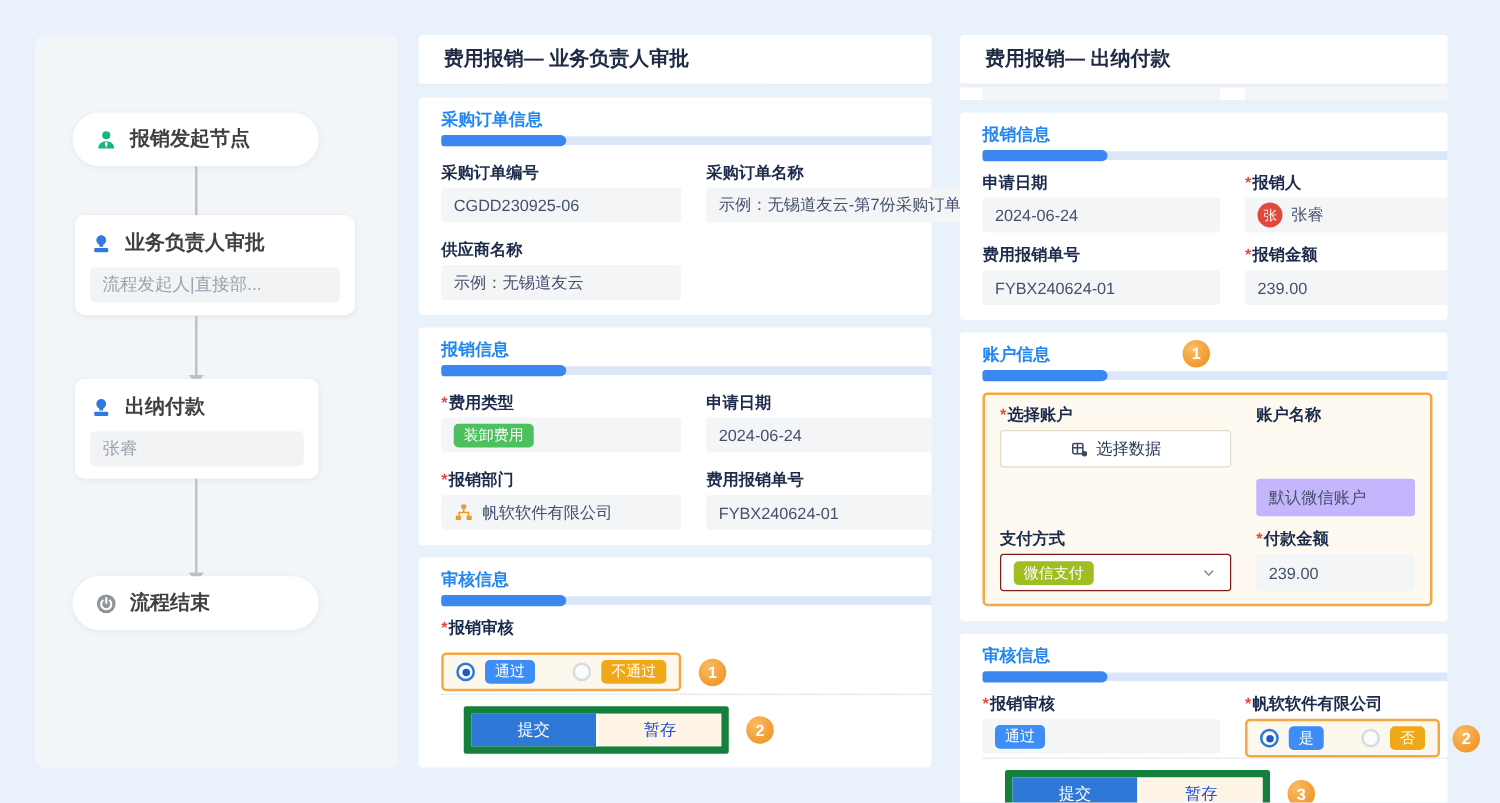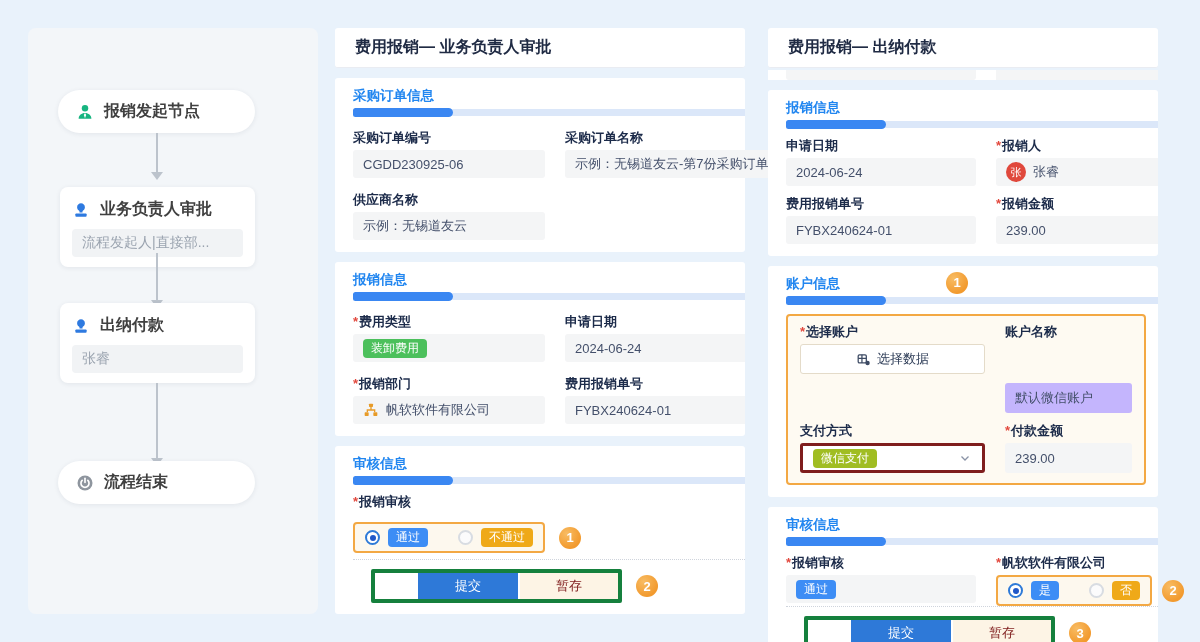--- a/index.html
+++ b/index.html
@@ -100,31 +100,31 @@
     margin:10px 12px 0 0; border:2px solid #f3a843; border-radius:4px;
     background:rgba(247,178,64,.07); padding:8px 12px 10px 12px;
   }
   .acc-box .frow { grid-template-columns:185px 1fr; }
   .btn-select {
     height:30px; background:#fff; border:1px solid #e4dbc9; border-radius:3px;
     display:flex; align-items:center; justify-content:center; gap:6px;
     font-size:13px; color:#2b3a55; cursor:pointer;
   }
   .select {
-    height:30px; background:#fff; border:3px solid #7f1d1d; border-radius:3px;
+    height:30px; background:#fff; border:1px solid #7f1d1d; border-radius:3px;
     display:flex; align-items:center; justify-content:space-between; padding:0 10px;
   }
 
   
   .flex-fill { flex:1; display:flex; flex-direction:column; }
   .footer { margin-top:auto; border-top:1px dotted #cfd4dc; padding:9px 18px 11px 18px; display:flex; align-items:center; }
-  .btn-group { display:inline-flex; border:4px solid #15803d; border-radius:2px; background:#fff;padding-left:43px; }
+  .btn-group { display:inline-flex; border:6px solid #15803d; border-radius:2px; background:#fff; }
   .btn { width:100px; height:26px; font-size:13px; display:flex; align-items:center; justify-content:center; cursor:pointer; }
   .btn-submit { background:#2e79d8; color:#fff; }
-  .btn-save { background:#fdf4e5; color:#7f1d1d; border-left:2px solid #fff; }
+  .btn-save { background:#fdf4e5; color:#1d4ed8; border-left:2px solid #fff; }
   .ml14 { margin-left:14px; }
   .review-line { margin-top:8px; display:flex; align-items:center; }
   .abs-badge { position:absolute; left:160px; top:-4px; }
 </style>
 </head>
 <body>
 
 <div class="flow-panel">
 
   <div class="node pill" style="left:30px; top:62px; width:197px;">
@@ -133,21 +133,21 @@
         <circle cx="12" cy="7" r="4.3" fill="#17b580"></circle>
         <path d="M3.5 21c0-4.6 3.8-7.6 8.5-7.6s8.5 3 8.5 7.6z" fill="#17b580"></path>
         <path d="M12 13.4l-1.6 2.6 1.6 4.4 1.6-4.4z" fill="#fff"></path>
       </svg>
       <span>报销发起节点</span>
     </div>
   </div>
 
   <div class="arrow" style="top:105px; height:40px;"></div>
 
-  <div class="node card" style="left:32px; top:159px; width:195px;">
+  <div class="node card" style="left:32px; top:144px; width:224px;">
     <div class="n-title">
       <svg class="nicon" viewBox="0 0 24 24">
         <path d="M12 3c-2.9 0-5.2 2.3-5.2 5.2 0 1.8 1 3.4 2.4 4.4.5.4.8.8.8 1.4v1.2h4v-1.2c0-.6.3-1 .8-1.4 1.4-1 2.4-2.6 2.4-4.4C17.2 5.3 14.9 3 12 3z" fill="#2e7ae0"></path>
         <rect x="4.5" y="16.5" width="15" height="4.5" rx="1.2" fill="#2e7ae0"></rect>
       </svg>
       <span>业务负责人审批</span>
     </div>
     <div class="n-sub">流程发起人|直接部...</div>
   </div>
 

